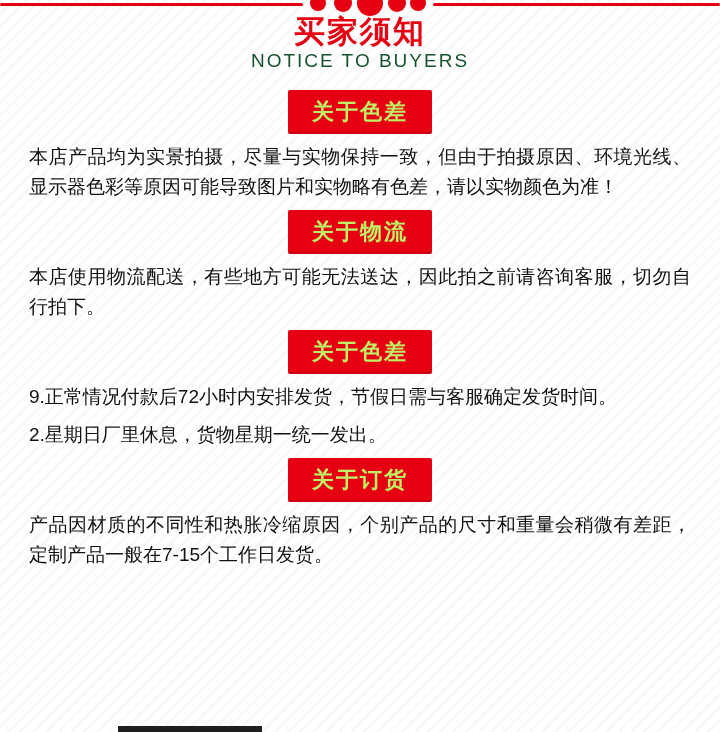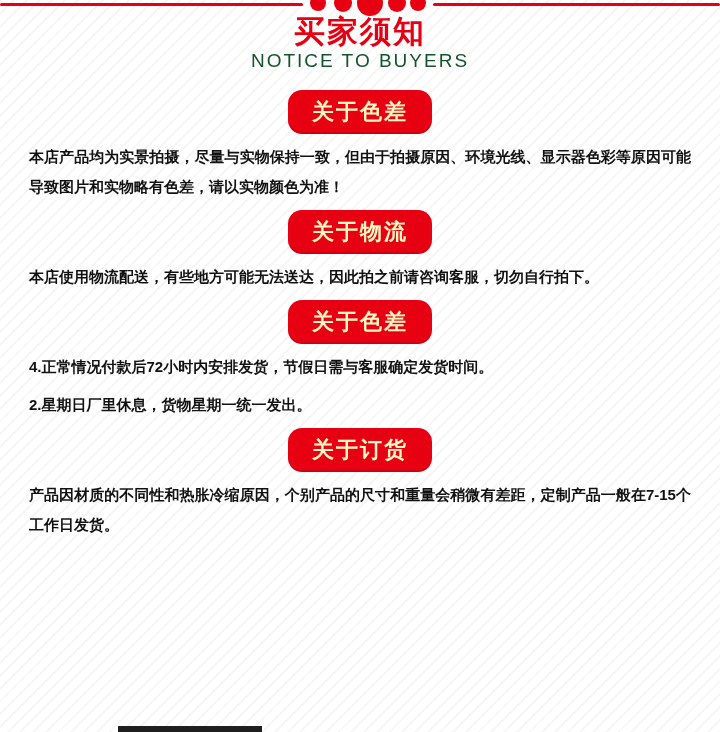--- a/index.html
+++ b/index.html
@@ -42,36 +42,36 @@
     font-weight: 400;
     letter-spacing: 2px;
     line-height: 22px;
   }
 
   .pill {
     margin: 8px auto 0 auto;
     width: fit-content;
     min-width: 144px;
     background: #e60012;
-    color: #fef9c3;
-    border-radius: 14px;
+    color: #bef264;
+    border-radius: 2px;
     padding: 7px 24px;
     font-size: 22px;
     font-weight: 700;
     letter-spacing: 2px;
     text-align: center;
     box-shadow: inset 0 -2px 0 rgba(0,0,0,0.10);
   }
   .pill.first { margin-top: 18px; }
 
   p.body {
     margin: 8px 29px 0 29px;
     color: #111111;
-    font-size: 15px;
-    font-weight: 700;
+    font-size: 19px;
+    font-weight: 400;
     line-height: 30px;
     text-align: justify;
     letter-spacing: 0;
   }
   p.body + p.body { margin-top: 8px; }
 
   .cutoff {
     position: absolute;
     left: 118px;
     bottom: 0;
@@ -106,21 +106,21 @@
       <p class="body">本店产品均为实景拍摄，尽量与实物保持一致，但由于拍摄原因、环境光线、显示器色彩等原因可能导致图片和实物略有色差，请以实物颜色为准！</p>
     </section>
 
     <section>
       <div class="pill">关于物流</div>
       <p class="body">本店使用物流配送，有些地方可能无法送达，因此拍之前请咨询客服，切勿自行拍下。</p>
     </section>
 
     <section>
       <div class="pill">关于色差</div>
-      <p class="body">4.正常情况付款后72小时内安排发货，节假日需与客服确定发货时间。</p>
+      <p class="body">9.正常情况付款后72小时内安排发货，节假日需与客服确定发货时间。</p>
       <p class="body">2.星期日厂里休息，货物星期一统一发出。</p>
     </section>
 
 
     <section>
       <div class="pill">关于订货</div>
       <p class="body">产品因材质的不同性和热胀冷缩原因，个别产品的尺寸和重量会稍微有差距，定制产品一般在7-15个工作日发货。</p>
     </section>
 
   </main>

